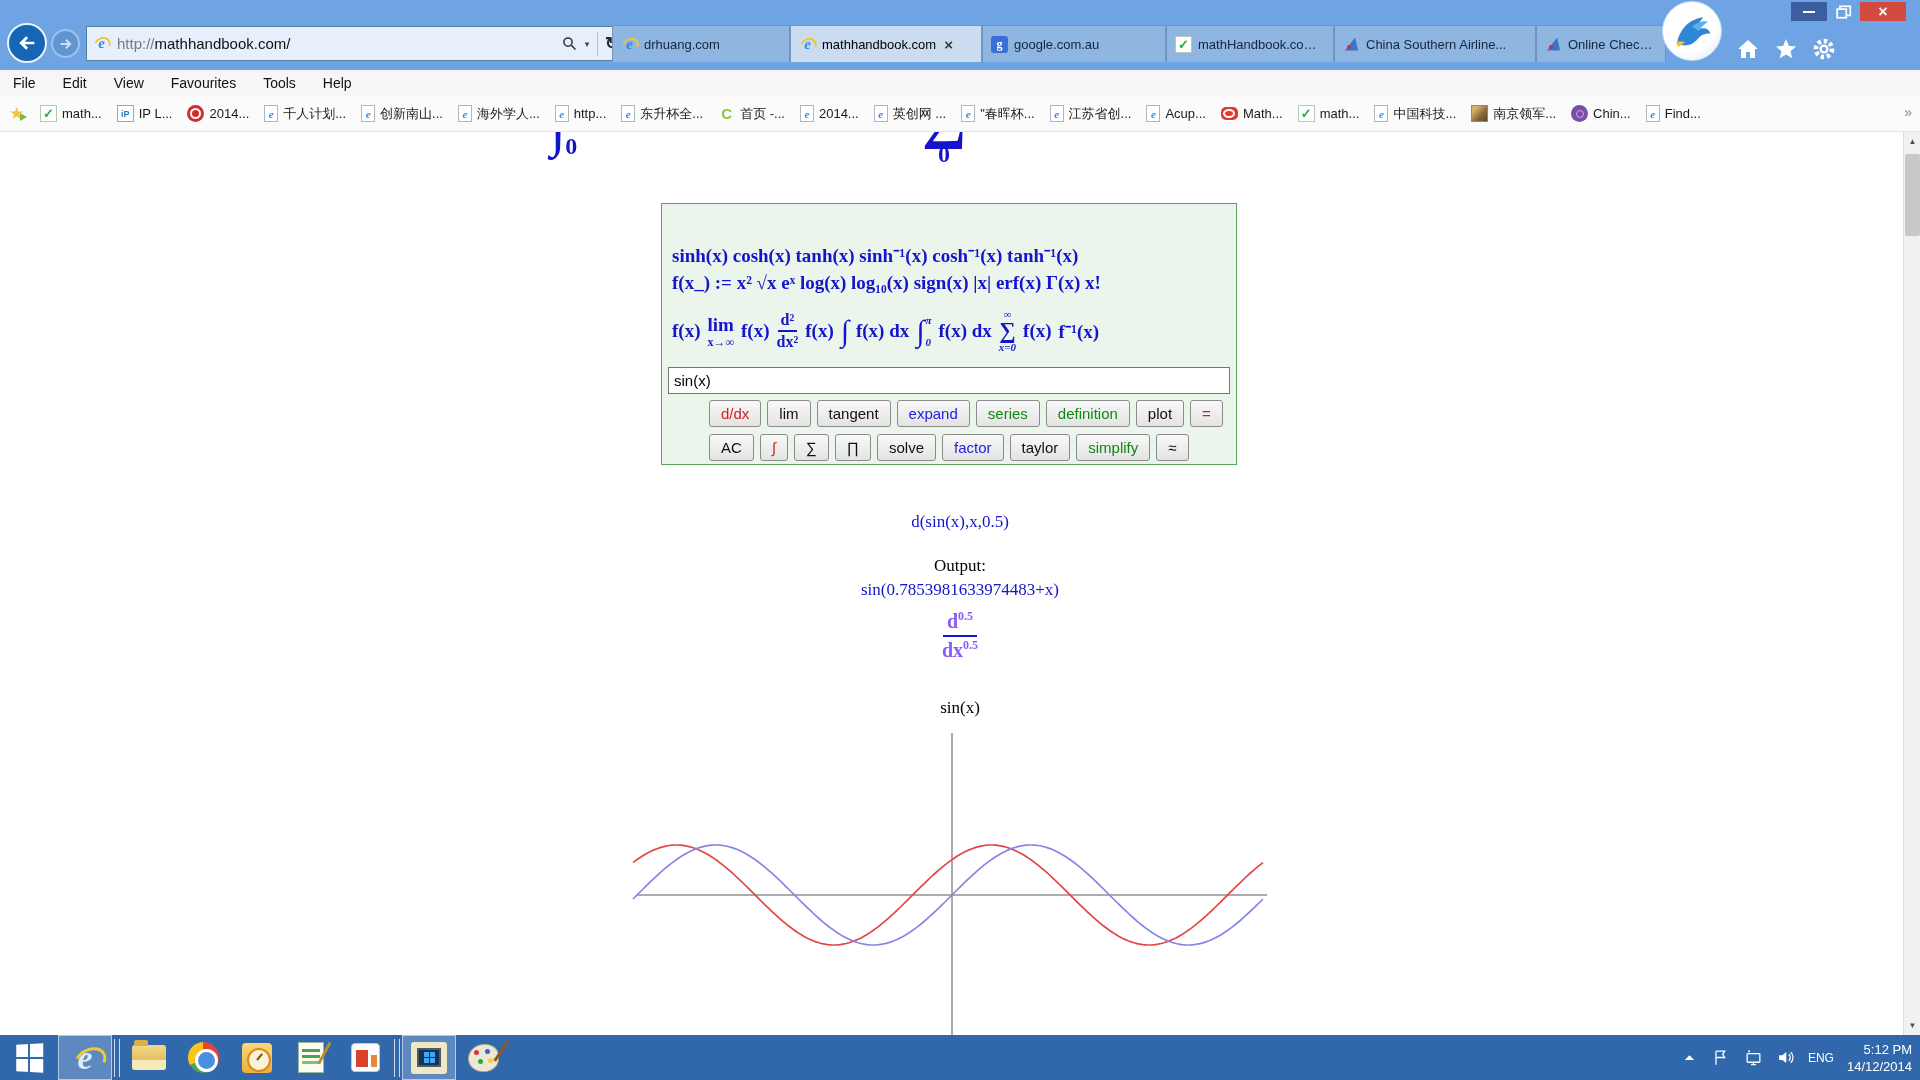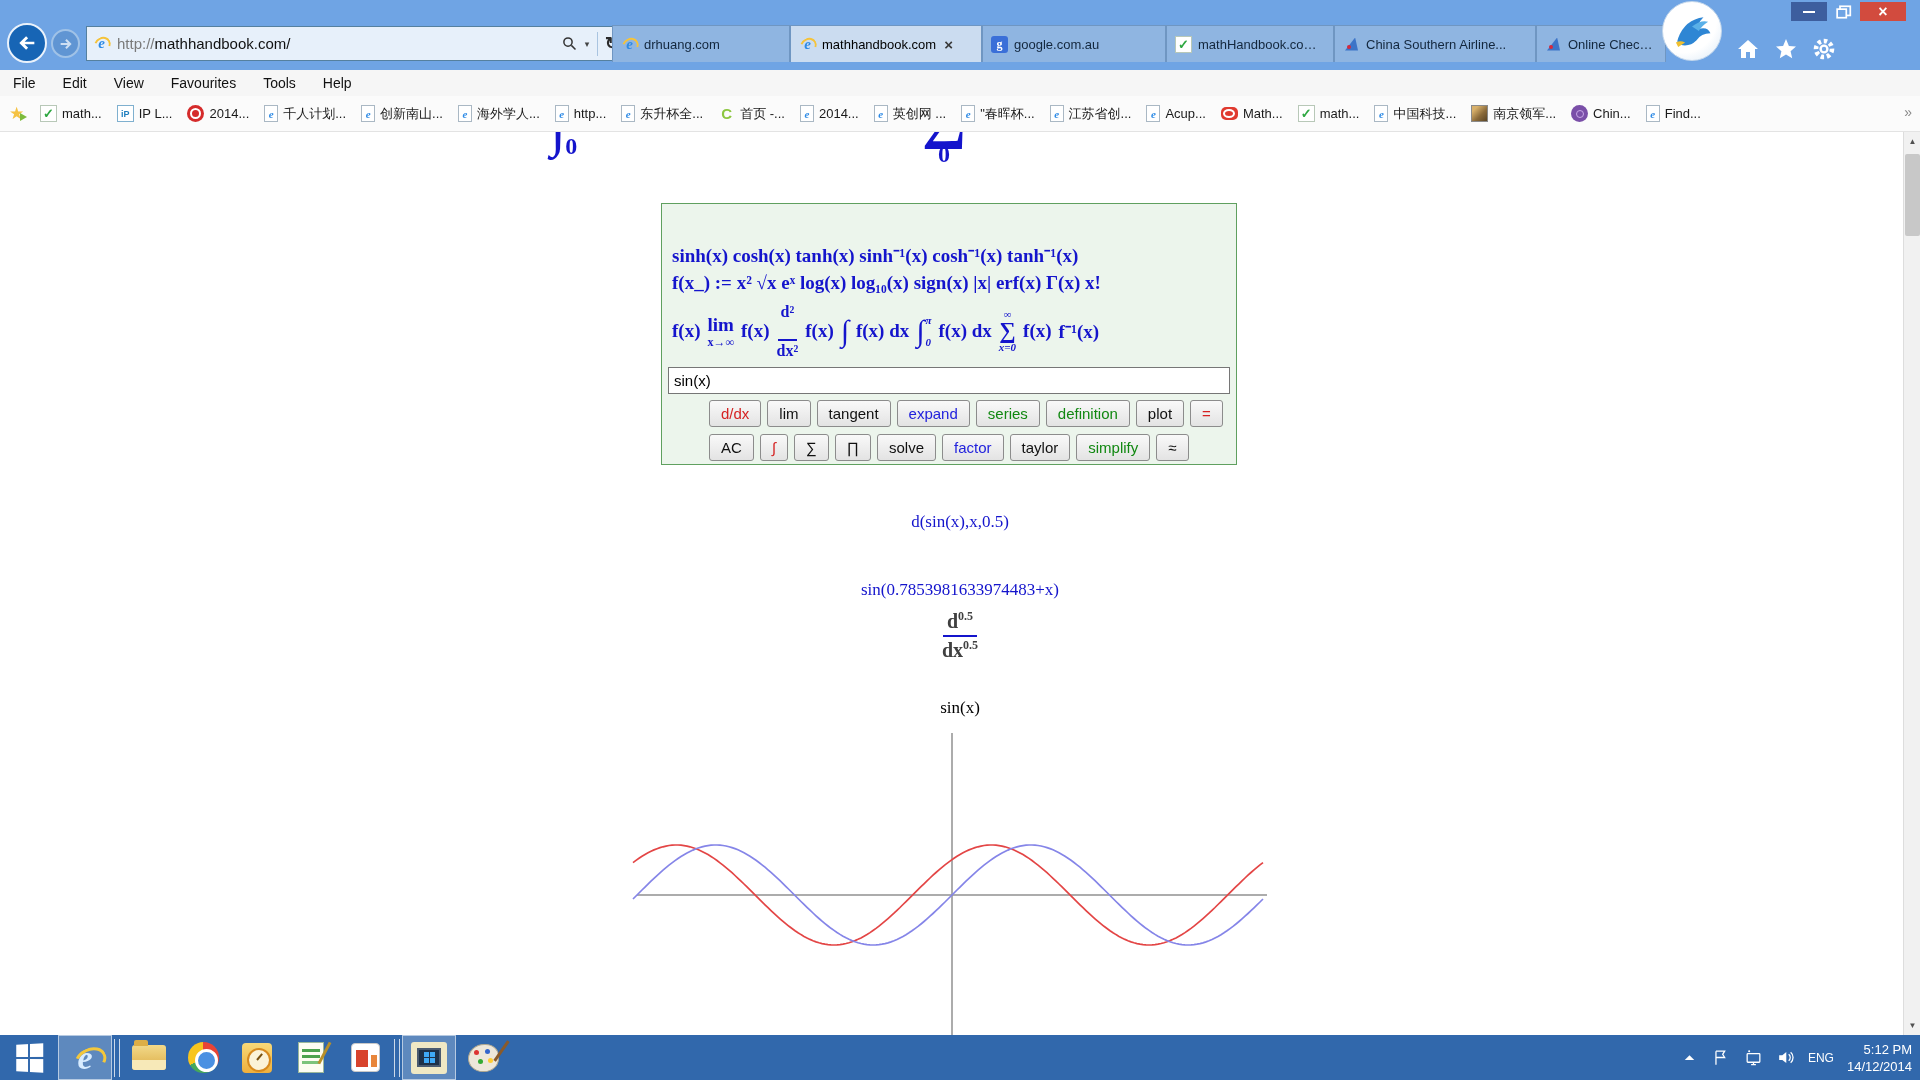--- a/index.html
+++ b/index.html
@@ -87,38 +87,38 @@
   #frag-sum .frag-big{font-size:62px;line-height:62px;}
   #frag-sum .frag-sub{font-size:24px;line-height:24px;margin-top:-4px;}
 
   #math-panel{position:absolute;left:661px;top:71px;width:576px;height:262px;background:#ECF5EC;border:1px solid #5FA05F;}
   .pline{position:absolute;left:10px;white-space:nowrap;font:700 19px "Liberation Serif",serif;color:#1414CC;}
   #pline1{top:8px;} #pline2{top:38px;} #pline3{top:68px;}
   #pline4{position:absolute;left:10px;top:98px;height:58px;display:flex;align-items:center;gap:7px;font:700 19px "Liberation Serif",serif;color:#1414CC;white-space:nowrap;}
   .limblk{display:inline-flex;flex-direction:column;align-items:center;line-height:1;}
   .limblk .limsub{font-size:12px;margin-top:2px;}
   .fracblk{display:inline-flex;flex-direction:column;align-items:center;line-height:1.1;}
-  .fracblk .fnum{font-size:16px;border-bottom:2px solid #1414CC;padding:0 3px 18px;}
+  .fracblk .fnum{font-size:16px;border-bottom:2px solid #1414CC;padding:0 3px 1px;}
   .fracblk .fden{font-size:16px;padding-top:1px;}
   .intglyph{font-size:30px;line-height:30px;font-style:italic;}
   .intblk{display:inline-flex;align-items:center;}
   .intlims{display:inline-flex;flex-direction:column;justify-content:space-between;height:34px;font-size:11px;font-style:normal;margin-left:1px;}
   .sumblk{display:inline-flex;flex-direction:column;align-items:center;line-height:1;}
   .sumblk .ssup,.sumblk .ssub{font-size:11px;}
   .sumblk .sumglyph{font-size:23px;line-height:22px;}
   #expr-input{position:absolute;left:6px;top:163px;width:562px;height:27px;border:1px solid #767676;background:#fff;font:15px "Liberation Sans",sans-serif;padding:0 5px;color:#000;}
   .btnrow{position:absolute;left:7px;display:flex;margin-left:40px;}
   #btnrow1{top:196px;} #btnrow2{top:230px;}
   .mbtn{height:27px;padding:0 11px;background:linear-gradient(#F9F9F9,#E3E3E3);border:1px solid #8C8C8C;border-radius:3px;font:15px "Liberation Sans",sans-serif;display:flex;align-items:center;justify-content:center;margin-right:6px;cursor:pointer;}
   .c-red{color:#D52222;} .c-blue{color:#2222DD;} .c-green{color:#118811;} .c-black{color:#111;}
 
   .io-label{position:absolute;width:100%;text-align:center;font:17px "Liberation Serif",serif;color:#000;}
   .io-value{position:absolute;width:100%;text-align:center;font:17px "Liberation Serif",serif;color:#1414CC;}
 
-  #result-formula{position:absolute;left:0;top:478px;width:100%;display:flex;align-items:center;justify-content:center;gap:10px;color:#404040;font-family:"Liberation Serif",serif;font-weight:bold;}
+  #result-formula{position:absolute;left:0;top:478px;width:100%;display:flex;align-items:center;justify-content:center;gap:10px;color:#8b5cf6;font-family:"Liberation Serif",serif;font-weight:bold;}
   .bigfrac{display:inline-flex;flex-direction:column;align-items:center;line-height:1.15;}
   .bf-num{font-size:20px;border-bottom:2px solid #1414CC;padding:0 4px 2px;}
   .bf-den{font-size:20px;padding-top:2px;}
   .bf-num sup,.bf-den sup{font-size:12px;}
   .bf-body{font-size:22px;}
 
   #plot-title{position:absolute;left:0;top:566px;width:100%;text-align:center;font:17px "Liberation Serif",serif;color:#000;}
   #plot-svg{position:absolute;left:595px;top:601px;}
 
   
@@ -450,20 +450,21 @@
         <div class="mbtn c-black">∏</div>
         <div class="mbtn c-black">solve</div>
         <div class="mbtn c-blue">factor</div>
         <div class="mbtn c-black">taylor</div>
         <div class="mbtn c-green">simplify</div>
         <div class="mbtn c-black">≈</div>
       </div>
   </section>
 
   <div class="io-value" style="top:380px">d(sin(x),x,0.5)</div>
+  <div class="io-label" style="top:424px">Output:</div>
   <div class="io-value" style="top:448px">sin(0.7853981633974483+x)</div>
 
   <div id="result-formula">
     <span class="bigfrac">
       <span class="bf-num"><span>d</span><sup>0.5</sup></span>
       <span class="bf-den"><span>dx</span><sup>0.5</sup></span>
     </span>
   </div>
 
   <div id="plot-title">sin(x)</div>

